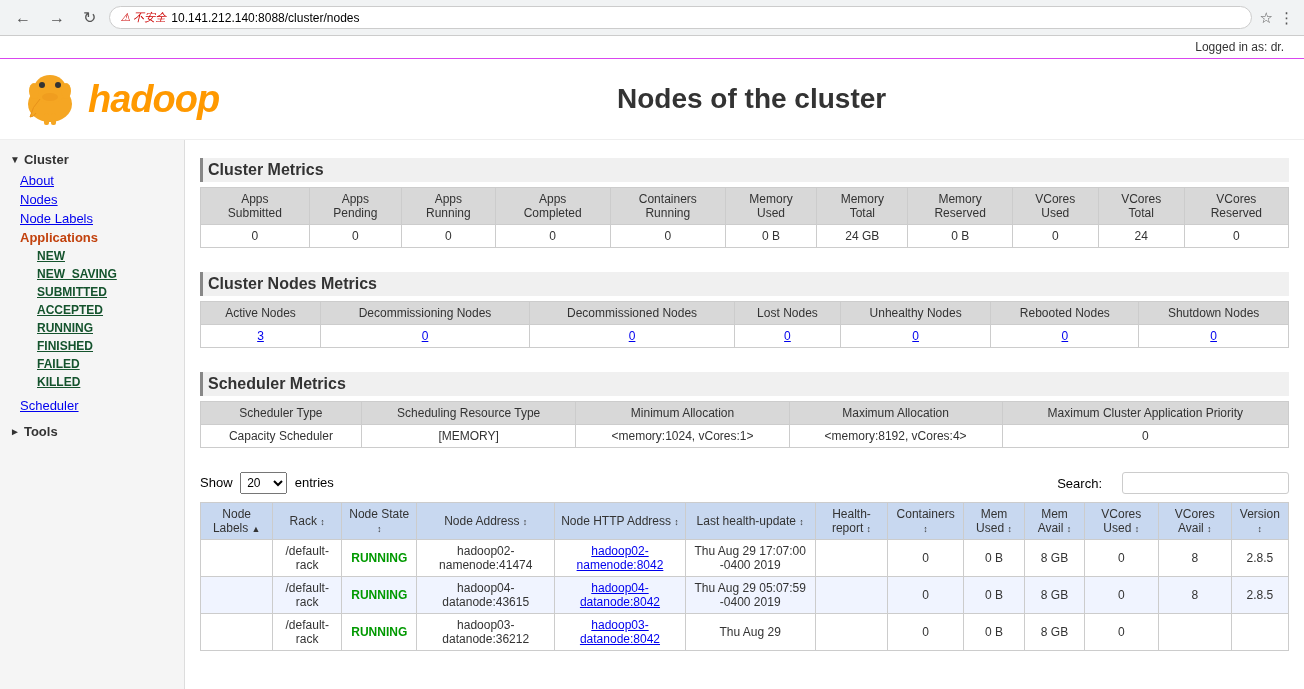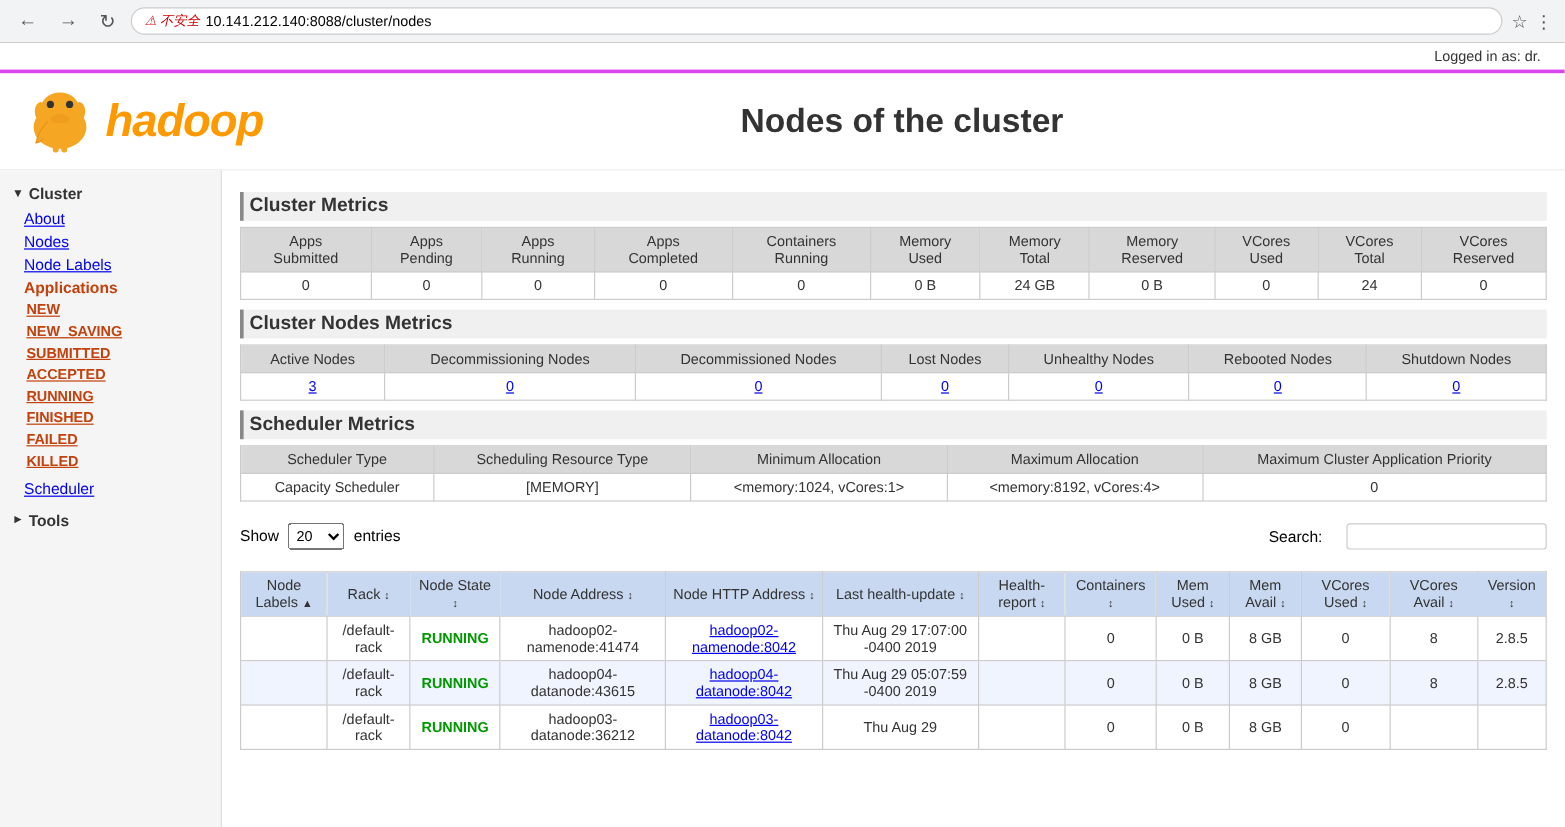--- a/index.html
+++ b/index.html
@@ -33,21 +33,21 @@
       display: flex;
       align-items: center;
       gap: 5px;
     }
     .security-icon { color: #c00; font-size: 11px; font-style: italic; }
     .browser-actions { display: flex; gap: 6px; color: #555; font-size: 15px; }
 
     
     .top-bar {
       background: #fff;
-      border-bottom: 3px solid #d946ef;
+      border-bottom: 1px solid #d946ef;
       padding: 4px 20px;
       text-align: right;
       font-size: 12px;
       color: #333;
     }
 
     
     .page-header {
       display: flex;
       align-items: center;
@@ -109,22 +109,22 @@
     .sidebar-link {
       display: block;
       padding: 2px 20px;
       color: #0000ee;
       text-decoration: underline;
       cursor: pointer;
       font-size: 13px;
     }
     .sidebar-sublink {
       display: block;
-      padding: 2px 22px;
-      color: #c2410c;
+      padding: 2px 37px;
+      color: #14532d;
       text-decoration: underline;
       cursor: pointer;
       font-size: 12px;
       font-weight: bold;
     }
 
     
     .content {
       flex: 1;
       padding: 10px 15px;
@@ -160,21 +160,21 @@
       border: 1px solid #ccc;
       padding: 4px 6px;
       text-align: center;
       color: #333;
     }
     table td a, table td .link {
       color: #0000ee;
       text-decoration: underline;
       cursor: pointer;
     }
-    .metrics-table { margin-bottom: 8px; }
+    .metrics-table { margin-bottom: 24px; }
     .metrics-table th { background: #d8d8d8; }
 
     
     .node-table th {
       background: #c8d8f0;
       cursor: pointer;
       position: relative;
     }
     .node-table th .sort-arrows { font-size: 9px; }
     .node-row-even { background: #fff; }
@@ -182,21 +182,21 @@
 
     
     .show-entries {
       display: flex;
       align-items: center;
       justify-content: space-between;
       margin: 8px 0;
       font-size: 13px;
     }
     .show-entries select {
-      margin: 10px 4px;
+      margin: 0 4px;
       padding: 2px;
       font-size: 12px;
     }
     .search-box {
       display: flex;
       align-items: center;
       gap: 20px;
     }
     .search-box input {
       border: 1px solid #ccc;

